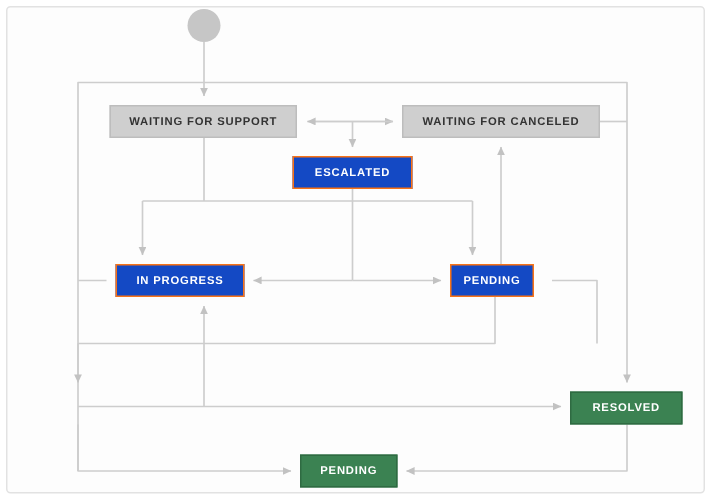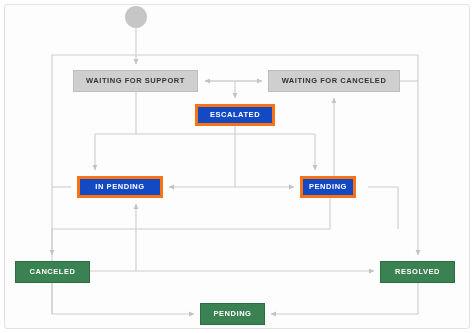--- a/index.html
+++ b/index.html
@@ -49,21 +49,21 @@
     white-space: nowrap;
     user-select: none;
   }
   .node.gray {
     background: #cfcfcf;
     border: 1px solid #bdbdbd;
     color: #333333;
   }
   .node.blue {
     background: #1449c4;
-    border: 3px solid #f97316;
+    border: 1px solid #f97316;
     color: #ffffff;
   }
   .node.green {
     background: #3b8252;
     border: 1px solid #2f6b42;
     color: #ffffff;
   }
   .start-dot {
     position: absolute;
     width: 22px;
@@ -133,23 +133,22 @@
   </svg>
 
   <div class="start-dot" style="left:125px; top:6px;"></div>
 
   <div class="node gray" style="left:73px; top:70px; width:125px; height:22px;">WAITING FOR SUPPORT</div>
 
   <div class="node gray" style="left:268px; top:70px; width:132px; height:22px;">WAITING FOR CANCELED</div>
 
   <div class="node blue" style="left:195px; top:104px; width:80px; height:22px;">ESCALATED</div>
 
-  <div class="node blue" style="left:77px; top:176px; width:86px; height:22px;">IN PENDING</div>
+  <div class="node blue" style="left:77px; top:176px; width:86px; height:22px;">IN PROGRESS</div>
 
   <div class="node blue" style="left:300px; top:176px; width:56px; height:22px;">PENDING</div>
 
-  <div class="node green" style="left:15px; top:261px; width:75px; height:22px;">CANCELED</div>
 
   <div class="node green" style="left:380px; top:261px; width:75px; height:22px;">RESOLVED</div>
 
   <div class="node green" style="left:200px; top:303px; width:65px; height:22px;">PENDING</div>
 
 </div>
 
 </body></html>

